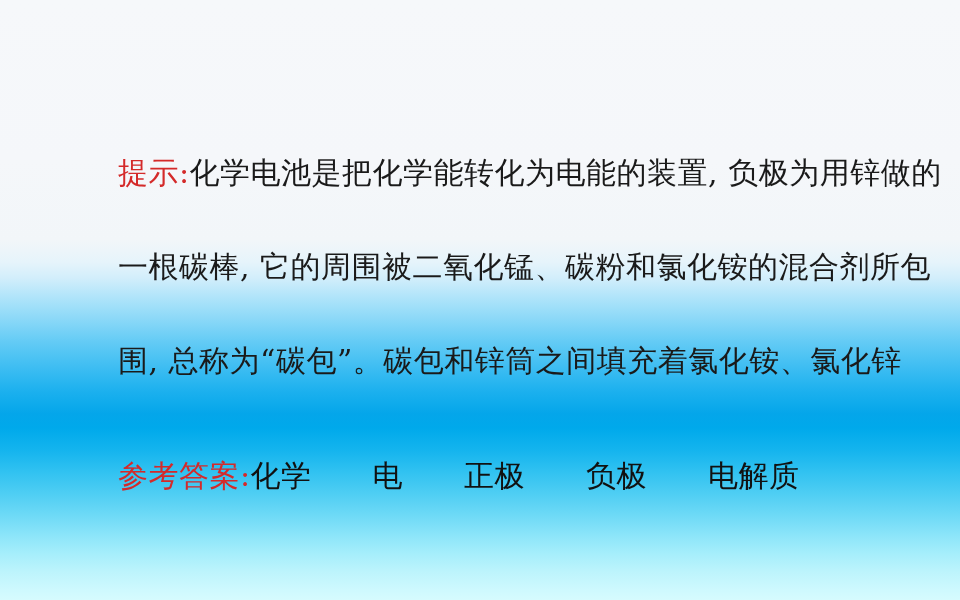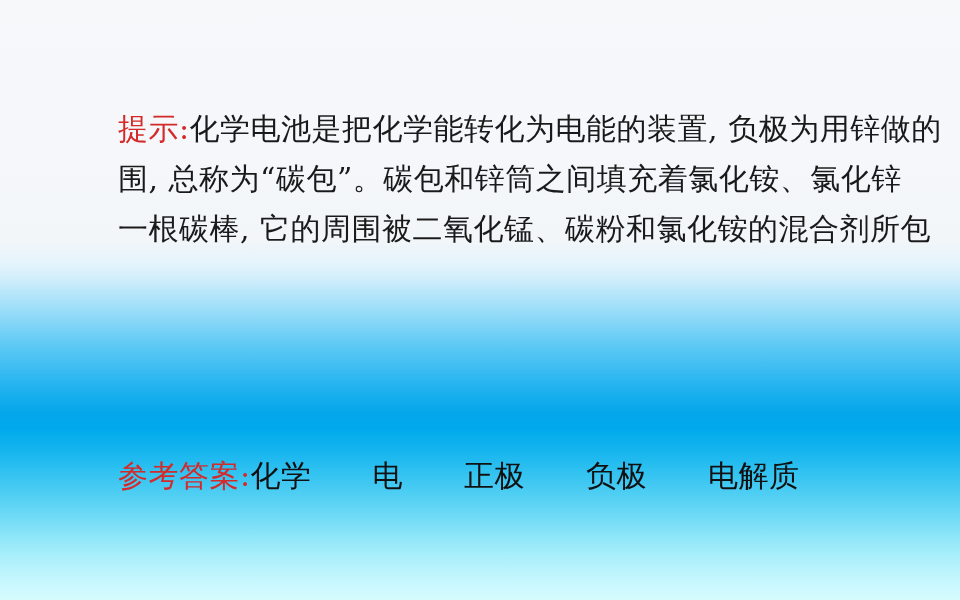--- a/index.html
+++ b/index.html
@@ -52,20 +52,21 @@
     width: 800px;
   }
 
   .para-line {
     font-size: 30px;
     line-height: 50px;
     color: #1a1a1a;
     white-space: pre;
     letter-spacing: 0.5px;
     font-weight: 400;
+    margin-top: 44px;
   }
 
   .label-hint,
   .label-answer {
     color: #d42a2a;
   }
 
   #answer-line {
     position: absolute;
     left: 118px;
@@ -83,23 +84,23 @@
 </head>
 <body>
 
 <div id="slide">
 
   <div id="text-body">
 
     <div class="para-line"><span class="label-hint">提示:</span><span>化学电池是把化学能转化为电能的装置, 负极为用锌做的</span></div>
 
 
+    <div class="para-line">一根碳棒, 它的周围被二氧化锰、碳粉和氯化铵的混合剂所包</div>
+
     <div class="para-line">围, 总称为“碳包”。碳包和锌筒之间填充着氯化铵、氯化锌</div>
-
-    <div class="para-line">一根碳棒, 它的周围被二氧化锰、碳粉和氯化铵的混合剂所包</div>
 
 
 
   </div>
 
   <div id="answer-line"><span class="label-answer">参考答案:</span><span id="answer-values">化学　　电　　正极　　负极　　电解质</span></div>
 
 </div>
 
 </body></html>

